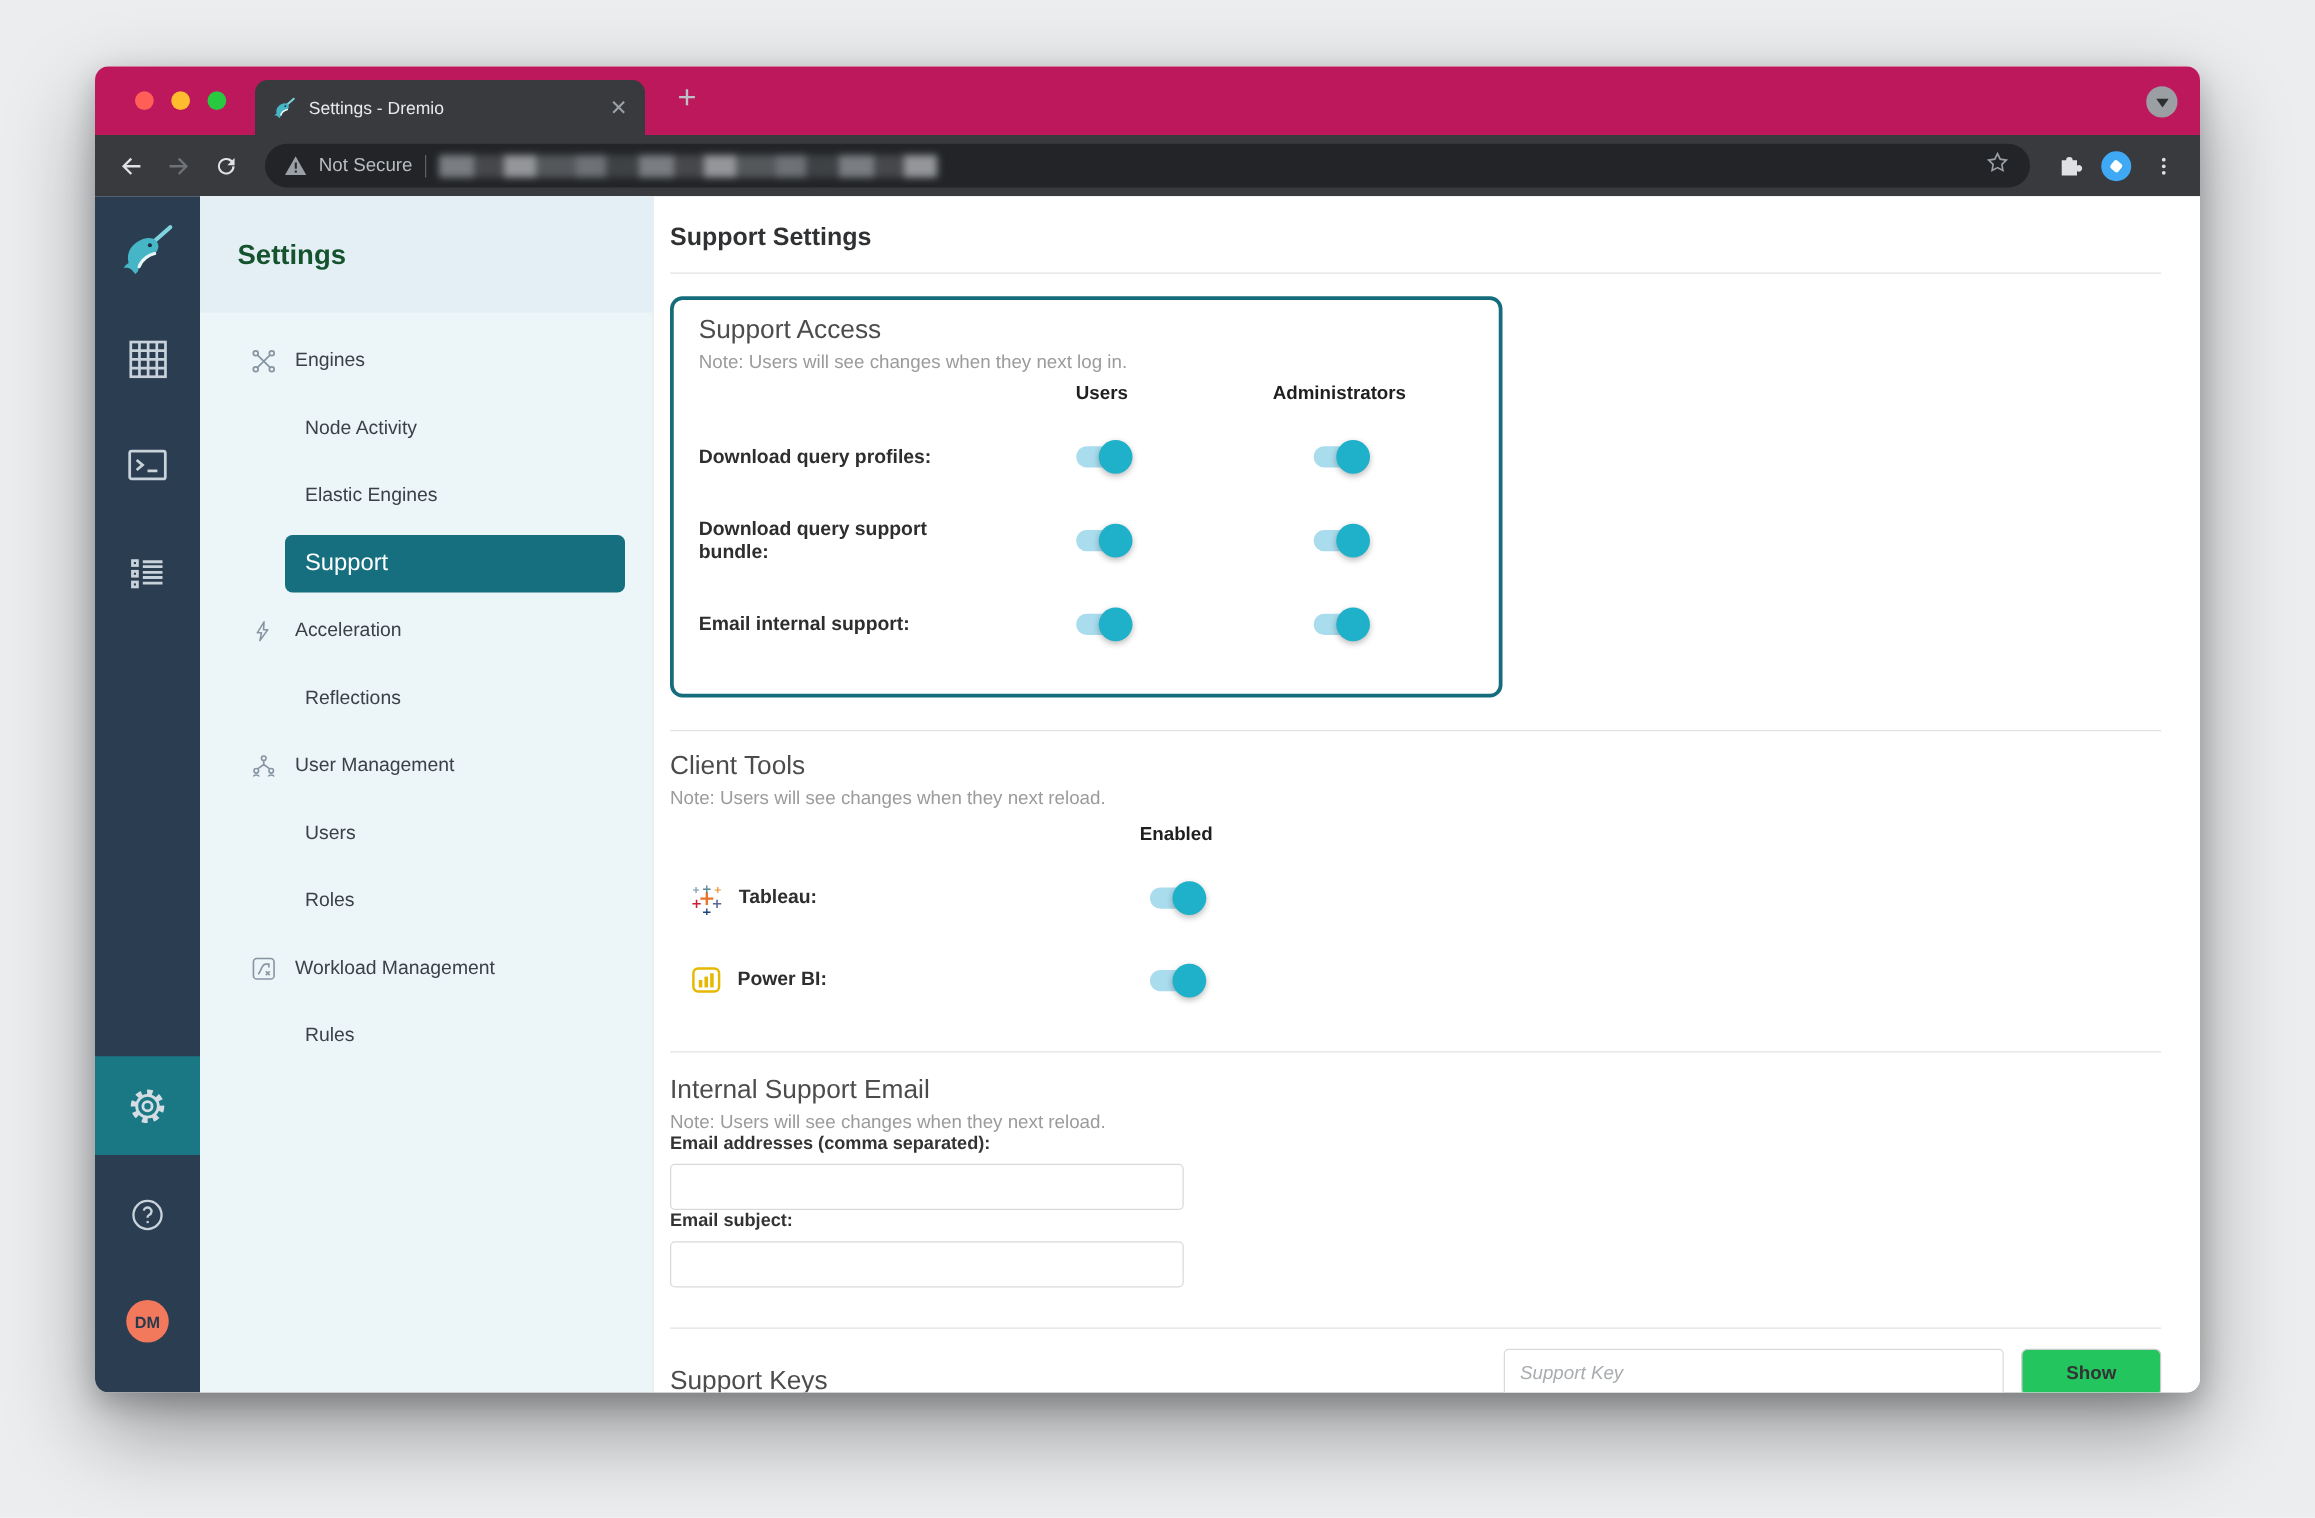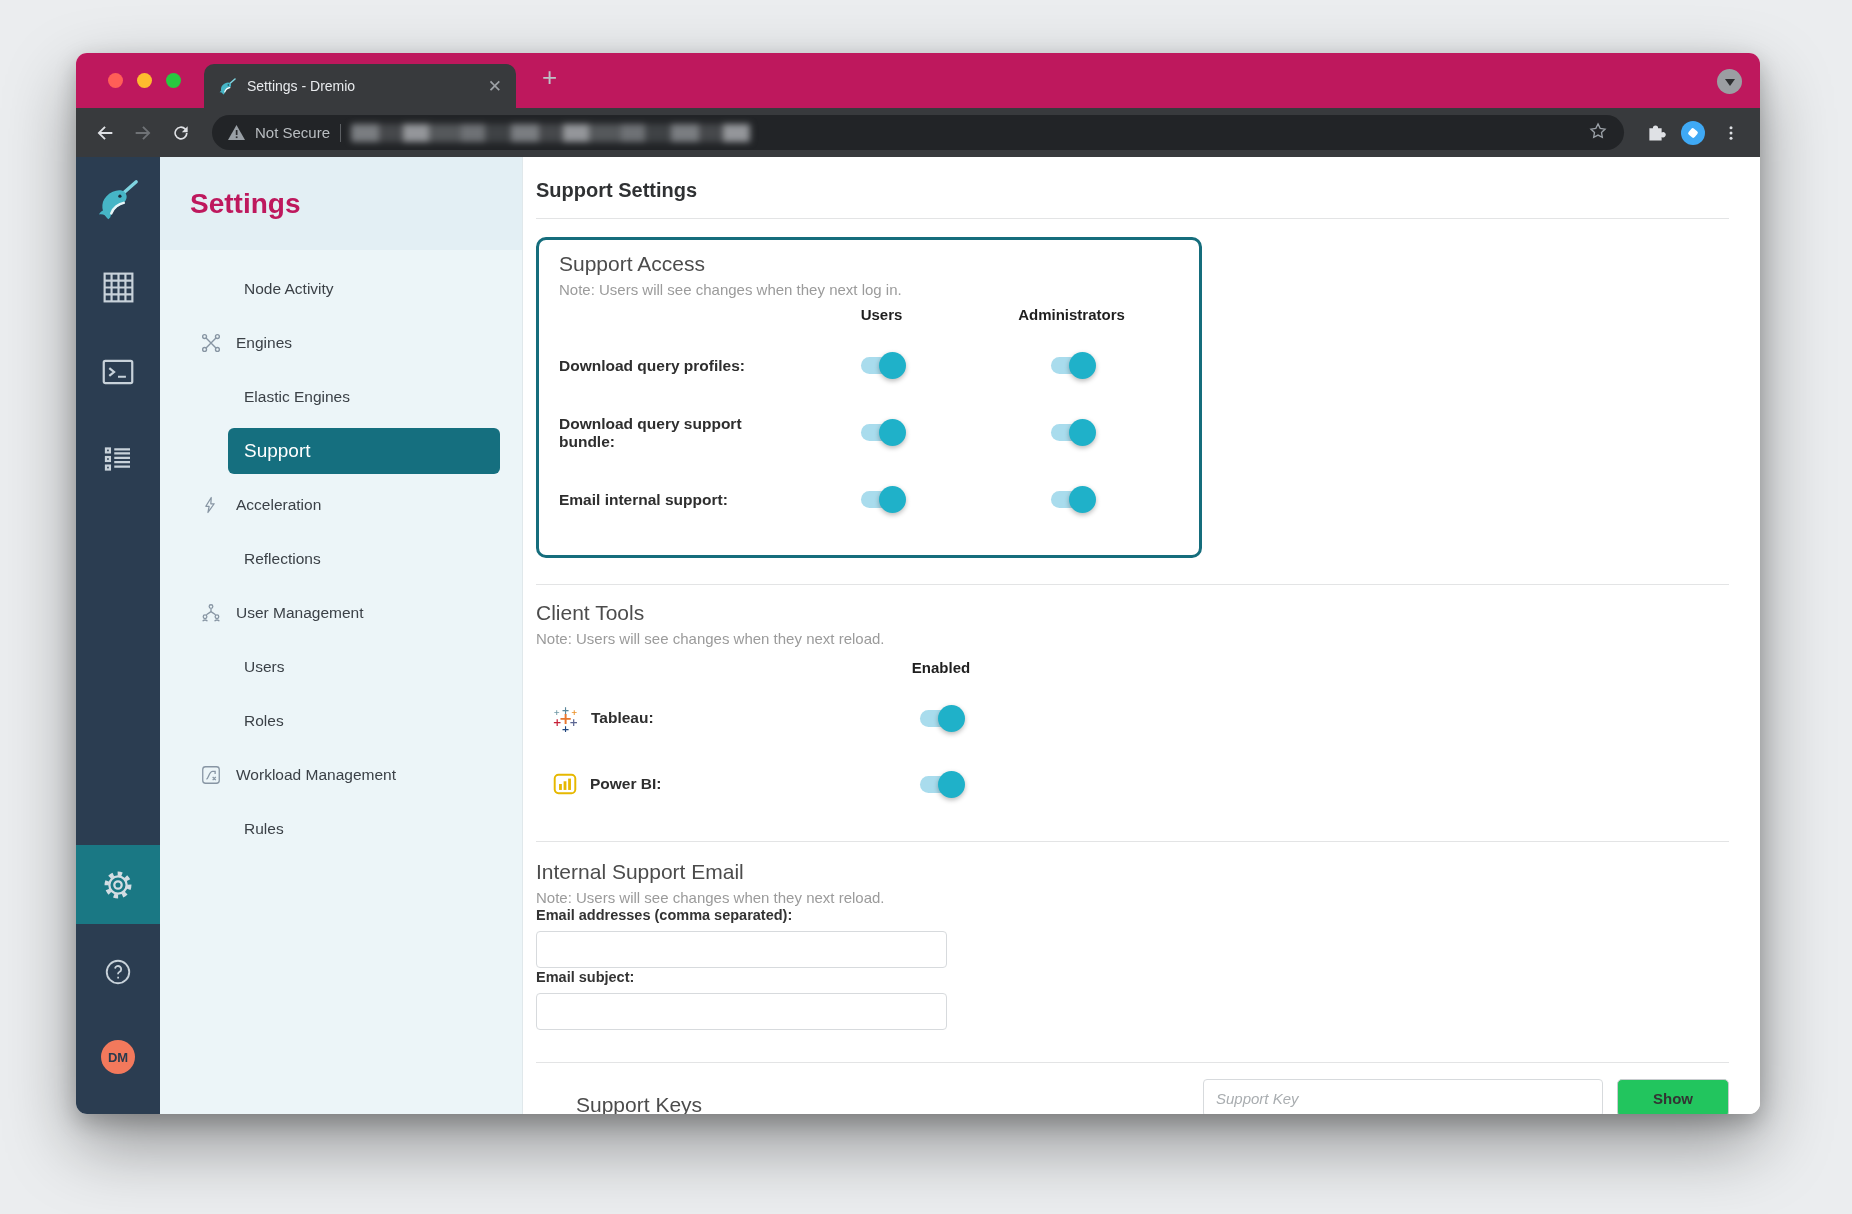--- a/index.html
+++ b/index.html
@@ -46,21 +46,21 @@
   .rail .ric { position:absolute; left:0; right:0; display:flex; justify-content:center; }
   .gearblock { position:absolute; top:688px; left:0; width:84px; height:79px; background:#1a7884;
                display:flex; align-items:center; justify-content:center; }
   .avatar { width:34px; height:34px; border-radius:50%; background:#f2795c; color:#273a4d;
             font-size:13px; font-weight:700; display:flex; align-items:center; justify-content:center; }
 
   
   .panel { width:363px; background:#ecf5f8; flex:none; display:flex; flex-direction:column;
            border-right:1px solid #e0e8eb; }
   .panel-head { height:93px; background:#e3eff4; display:flex; align-items:center; padding-left:30px; flex:none; }
-  .panel-head h2 { font-size:28px; font-weight:600; color:#be185d; }
+  .panel-head h2 { font-size:22px; font-weight:600; color:#14532d; }
   .nav { padding-top:12px; }
   .nav-row { height:54px; display:flex; align-items:center; font-size:15.5px; color:#3b4147; }
   .nav-row .nico { width:22px; height:22px; margin-right:14px; flex:none; display:flex; align-items:center; }
   .lvl0 { padding-left:40px; }
   .lvl1 { padding-left:84px; }
   .nav-sel-wrap { height:54px; display:flex; align-items:center; }
   .nav-selected { margin-left:68px; margin-right:22px; flex:1; height:46px; background:#156f7f;
                   border-radius:6px; color:#fff; display:flex; align-items:center;
                   padding-left:16px; font-size:19px; }
 
@@ -89,21 +89,21 @@
   .ct-row-label { display:flex; align-items:center; gap:12px; padding-left:16px; height:66px;
                   font-size:15.5px; font-weight:600; color:#2e2e2e; }
   .ct-tcell { height:66px; display:flex; align-items:center; justify-content:center; }
 
   .fld-label { margin-top:22px; font-size:14.5px; font-weight:700; color:#333; }
   .fld-input { margin-top:7px; width:411px; height:37px; border:1px solid #d7dadd; border-radius:4px;
                background:#fff; font-size:15px; padding:0 10px; color:#333; display:block;
                font-family:"Liberation Sans",sans-serif; }
 
   .sk-row { margin-top:16px; display:flex; align-items:flex-start; }
-  .sk-row .sec-title { margin-top:14px;margin-left:40px; }
+  .sk-row .sec-title { margin-top:14px; }
   .sk-input { margin-left:auto; width:400px; height:38px; border:1px solid #d7dadd; border-radius:4px;
               font-size:15px; font-style:italic; padding:0 12px; color:#333;
               font-family:"Liberation Sans",sans-serif; }
   .sk-input::placeholder { color:#a9adb0; font-style:italic; }
   .sk-btn { margin-left:14px; width:112px; height:38px; background:#22c55e; border:1px solid #c9cccf;
             border-radius:5px; font-size:15px; font-weight:600; color:#333;
             font-family:"Liberation Sans",sans-serif; }
   input::placeholder { font-style:italic; }
 </style>
 </head>
@@ -243,35 +243,35 @@
         <span class="avatar">DM</span>
       </span>
     </div>
 
     <div class="panel">
       <div class="panel-head">
         <h2>Settings</h2>
       </div>
       <div class="nav">
 
-        <div class="nav-row lvl1">
-          <span>Node Activity</span>
-        </div>
-
         <div class="nav-row lvl0">
           <span class="nico">
             <svg width="22" height="22" viewBox="0 0 24 24" fill="none" stroke="#8795a3" stroke-width="1.5">
               <circle cx="5" cy="5" r="2.1"></circle>
                 <circle cx="19" cy="5" r="2.1"></circle>
               <circle cx="5" cy="19" r="2.1"></circle>
                 <circle cx="19" cy="19" r="2.1"></circle>
               <path d="M6.6 6.6l10.8 10.8M17.4 6.6L6.6 17.4"></path>
               </svg>
           </span>
           <span>Engines</span>
+        </div>
+
+        <div class="nav-row lvl1">
+          <span>Node Activity</span>
         </div>
 
         <div class="nav-row lvl1">
           <span>Elastic Engines</span>
         </div>
 
         <div class="nav-sel-wrap">
           <div class="nav-selected">
             <span>Support</span>
           </div>

